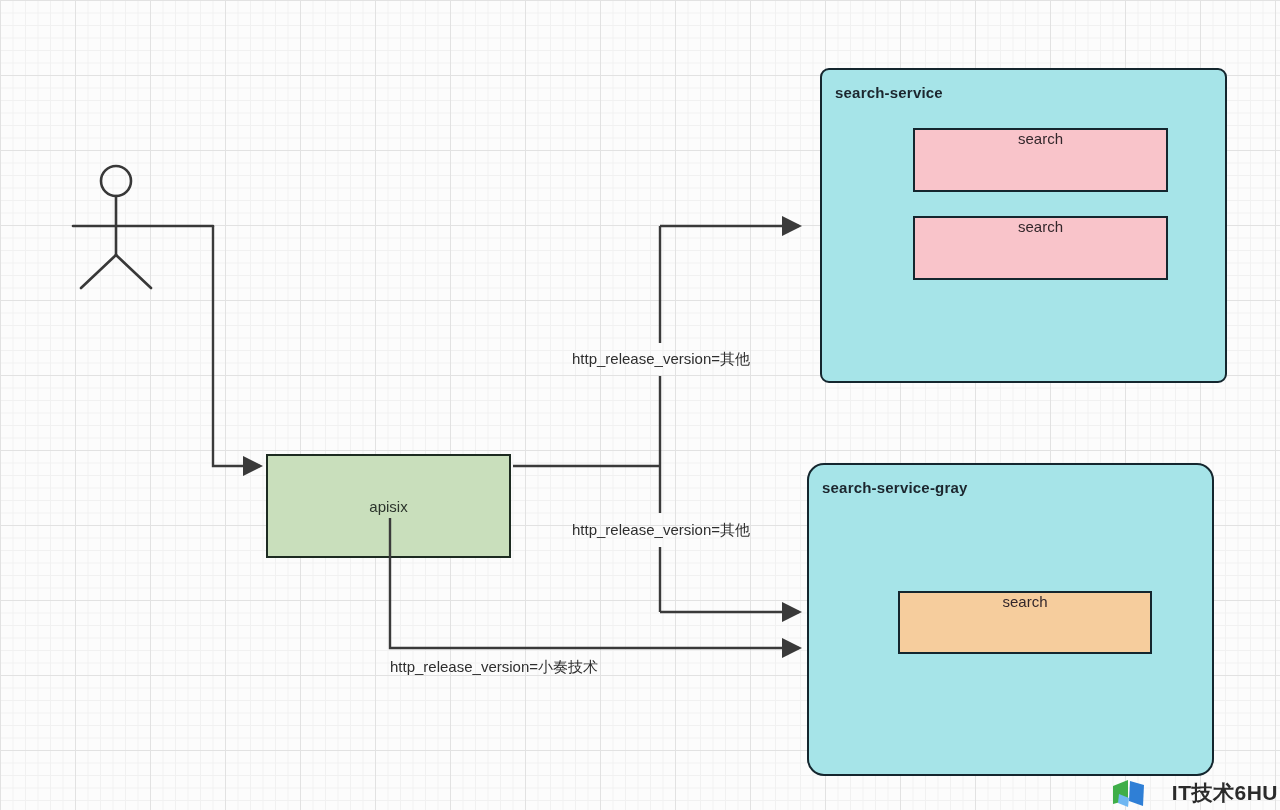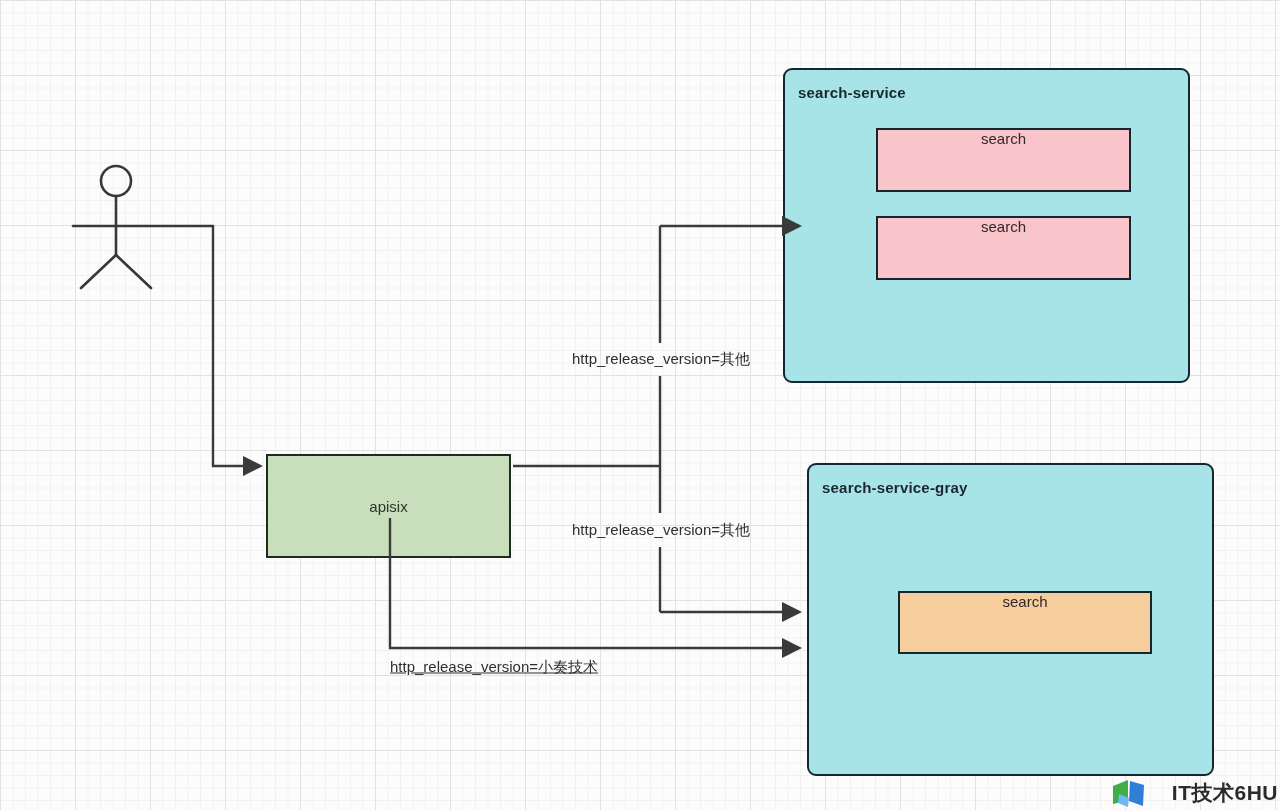--- a/index.html
+++ b/index.html
@@ -27,22 +27,22 @@
   }
   .service-title {
     position: absolute;
     top: 14px;
     left: 13px;
     font-size: 15px;
     font-weight: bold;
     color: #1c262e;
     letter-spacing: 0.2px;
   }
-  #search-service      { left: 783px; top: 68px;  width: 407px; height: 315px; }
-  #search-service-gray { left: 807px; top: 463px; width: 407px; height: 313px; }
+  #search-service      { left: 820px; top: 68px;  width: 407px; height: 315px; }
+  #search-service-gray { left: 807px; top: 463px; width: 407px; height: 313px; border-radius: 17px; }
 
   .instance {
     position: absolute;
     border: 2px solid #14262e;
     display: flex;
     align-items: flex-start;
     justify-content: center;
     font-size: 15px;
     color: #33272b;
   }
@@ -80,21 +80,21 @@
   .edge-label {
     position: absolute;
     z-index: 3;
     font-size: 15px;
     color: #2e2e2e;
     white-space: nowrap;
     text-align: center;
   }
   #edge-label-top    { left: 661px; top: 359px; transform: translate(-50%, -50%); }
   #edge-label-mid    { left: 661px; top: 530px; transform: translate(-50%, -50%); }
-  #edge-label-bottom { left: 390px; top: 667px; transform: translate(0, -50%); text-decoration: underline; }
+  #edge-label-bottom { left: 390px; top: 667px; transform: translate(0, -50%); }
 
   
   .watermark {
     position: absolute;
     right: 2px; bottom: 1px;
     z-index: 4;
     display: flex;
     align-items: center;
     gap: 21px;
   }

